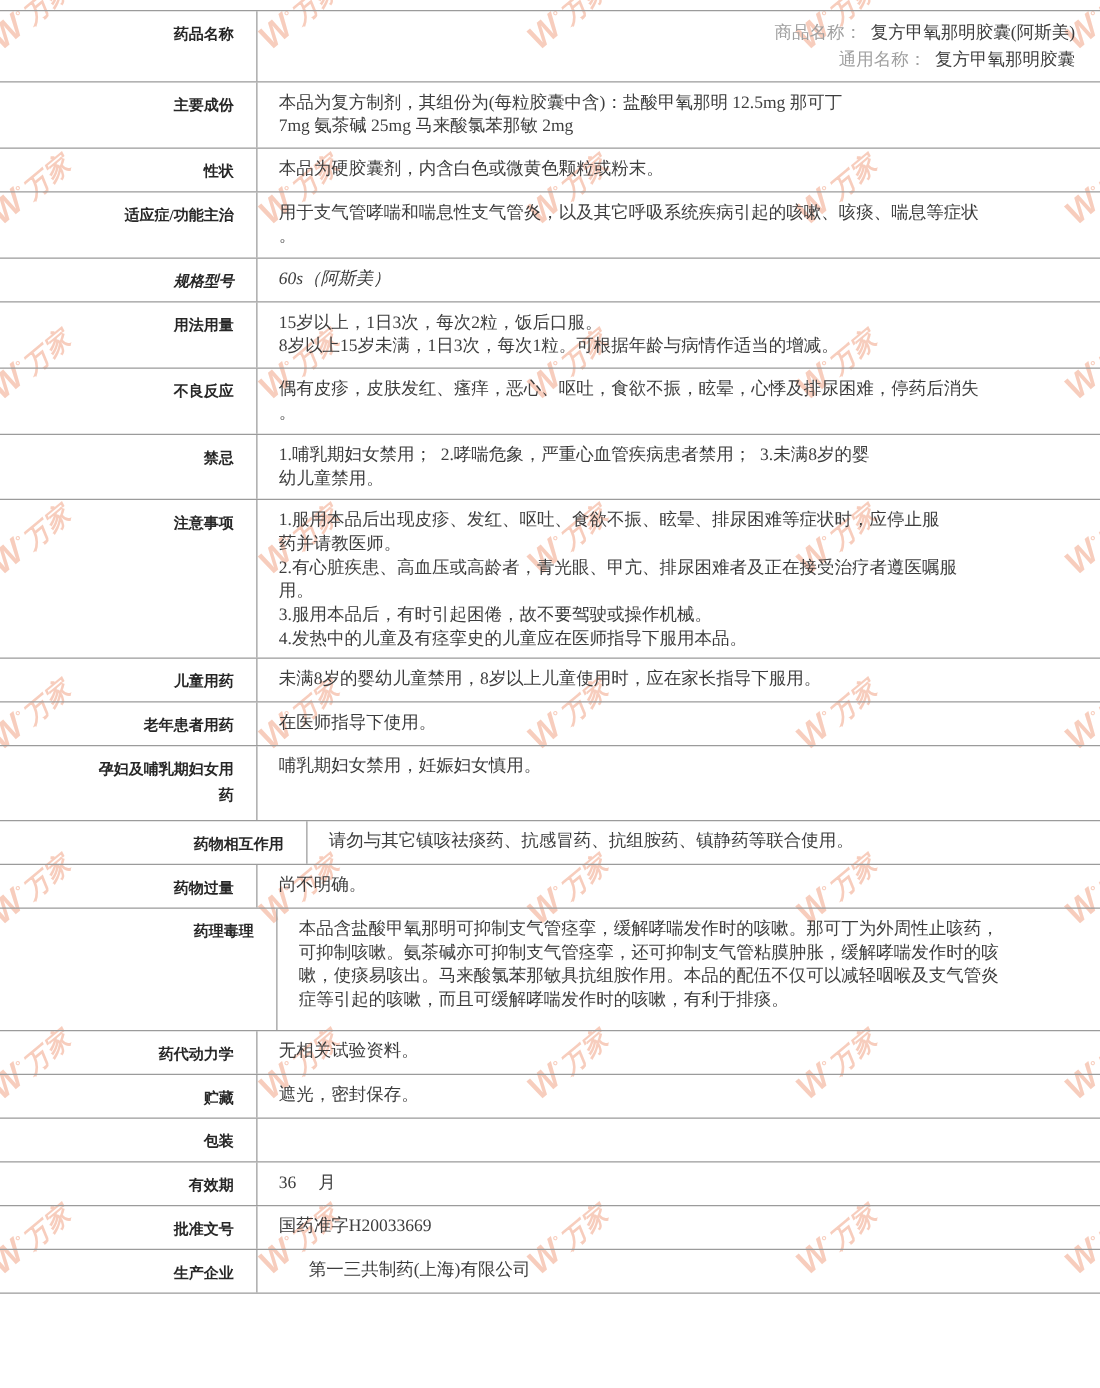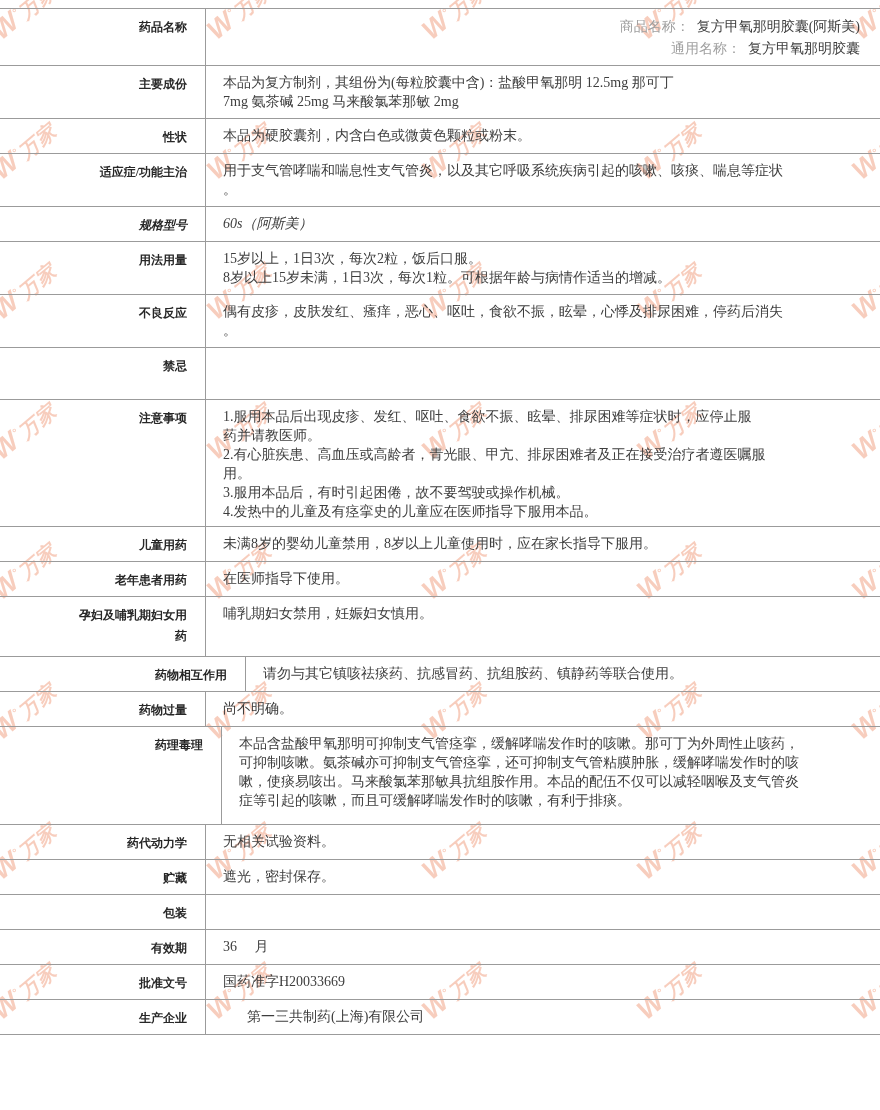--- a/index.html
+++ b/index.html
@@ -132,20 +132,24 @@
       </div>
       <div class="row" style="min-height: 52px;">
         <div class="cell-label">不良反应</div>
         <div class="cell-value">
           <div class="text">偶有皮疹，皮肤发红、瘙痒，恶心、呕吐，食欲不振，眩晕，心悸及排尿困难，停药后消失
 。</div>
         </div>
       </div>
       <div class="row" style="min-height: 51px;">
         <div class="cell-label">禁忌</div>
+        <div class="cell-value">
+          <div class="text">1.哺乳期妇女禁用；  2.哮喘危象，严重心血管疾病患者禁用；  3.未满8岁的婴
+幼儿童禁用。</div>
+        </div>
       </div>
       <div class="row" style="min-height: 121px;">
         <div class="cell-label">注意事项</div>
         <div class="cell-value">
           <div class="text">1.服用本品后出现皮疹、发红、呕吐、食欲不振、眩晕、排尿困难等症状时，应停止服
 药并请教医师。
 2.有心脏疾患、高血压或高龄者，青光眼、甲亢、排尿困难者及正在接受治疗者遵医嘱服
 用。
 3.服用本品后，有时引起困倦，故不要驾驶或操作机械。
 4.发热中的儿童及有痉挛史的儿童应在医师指导下服用本品。</div>

